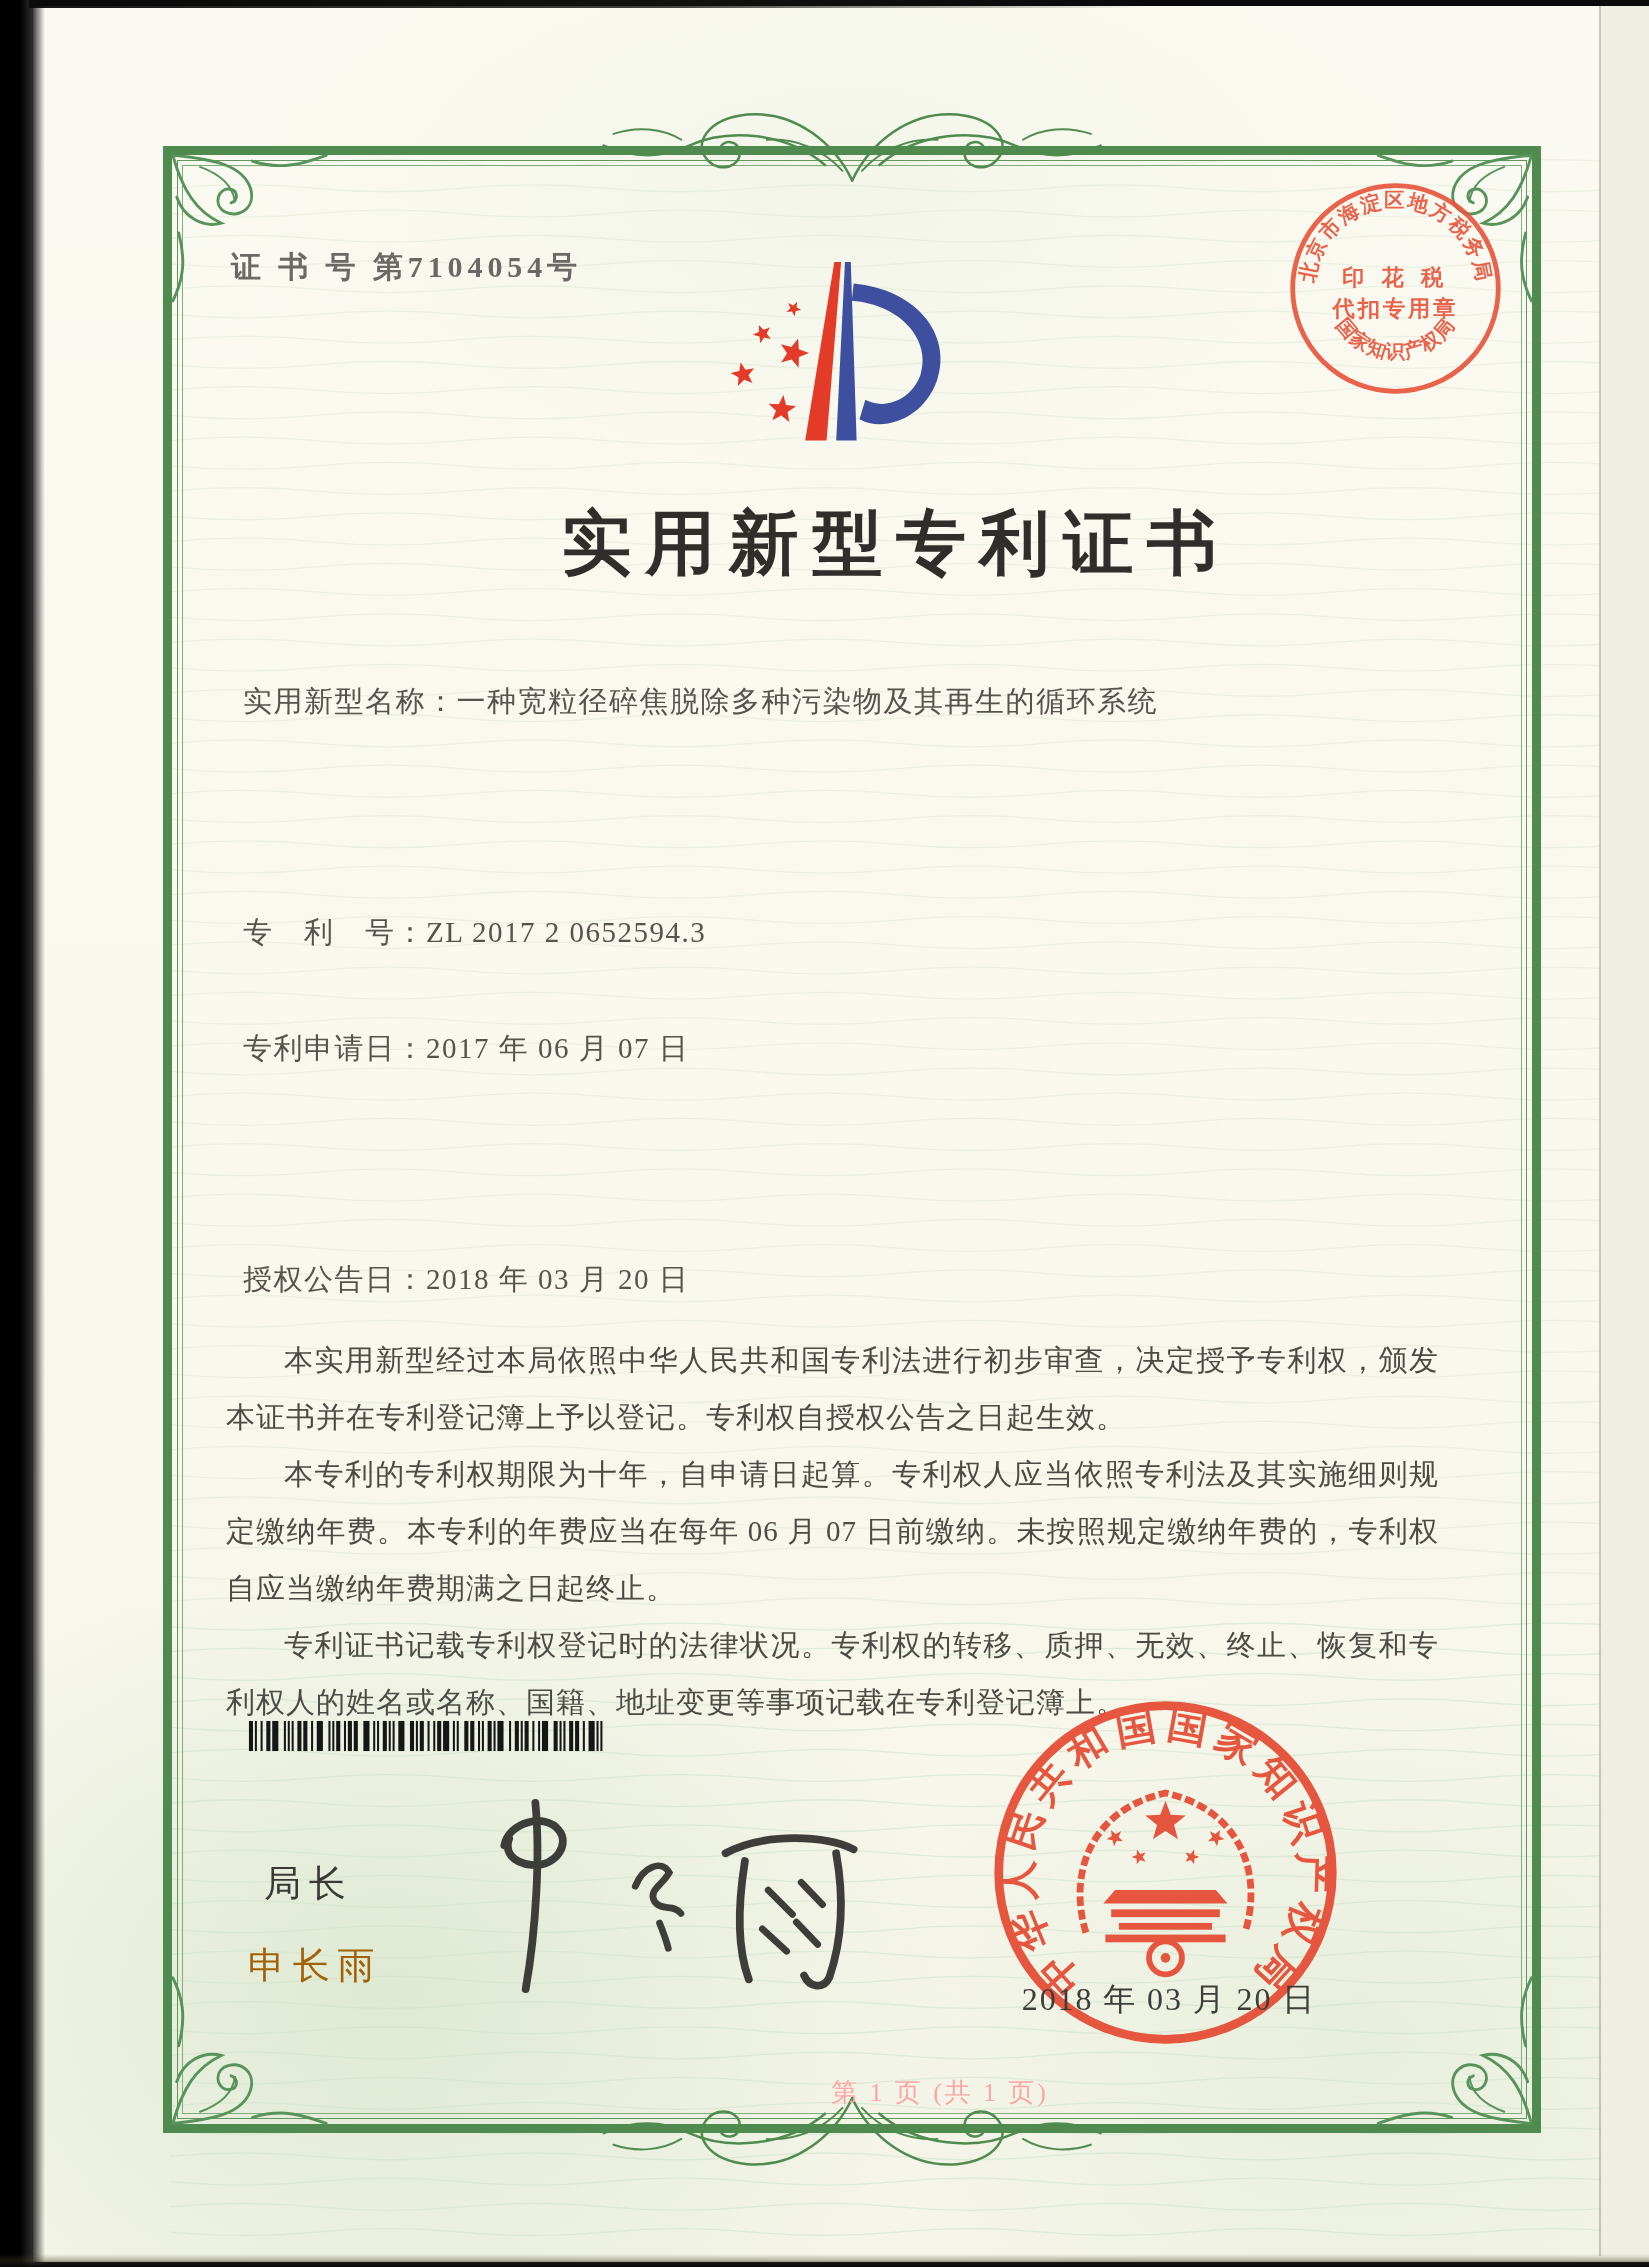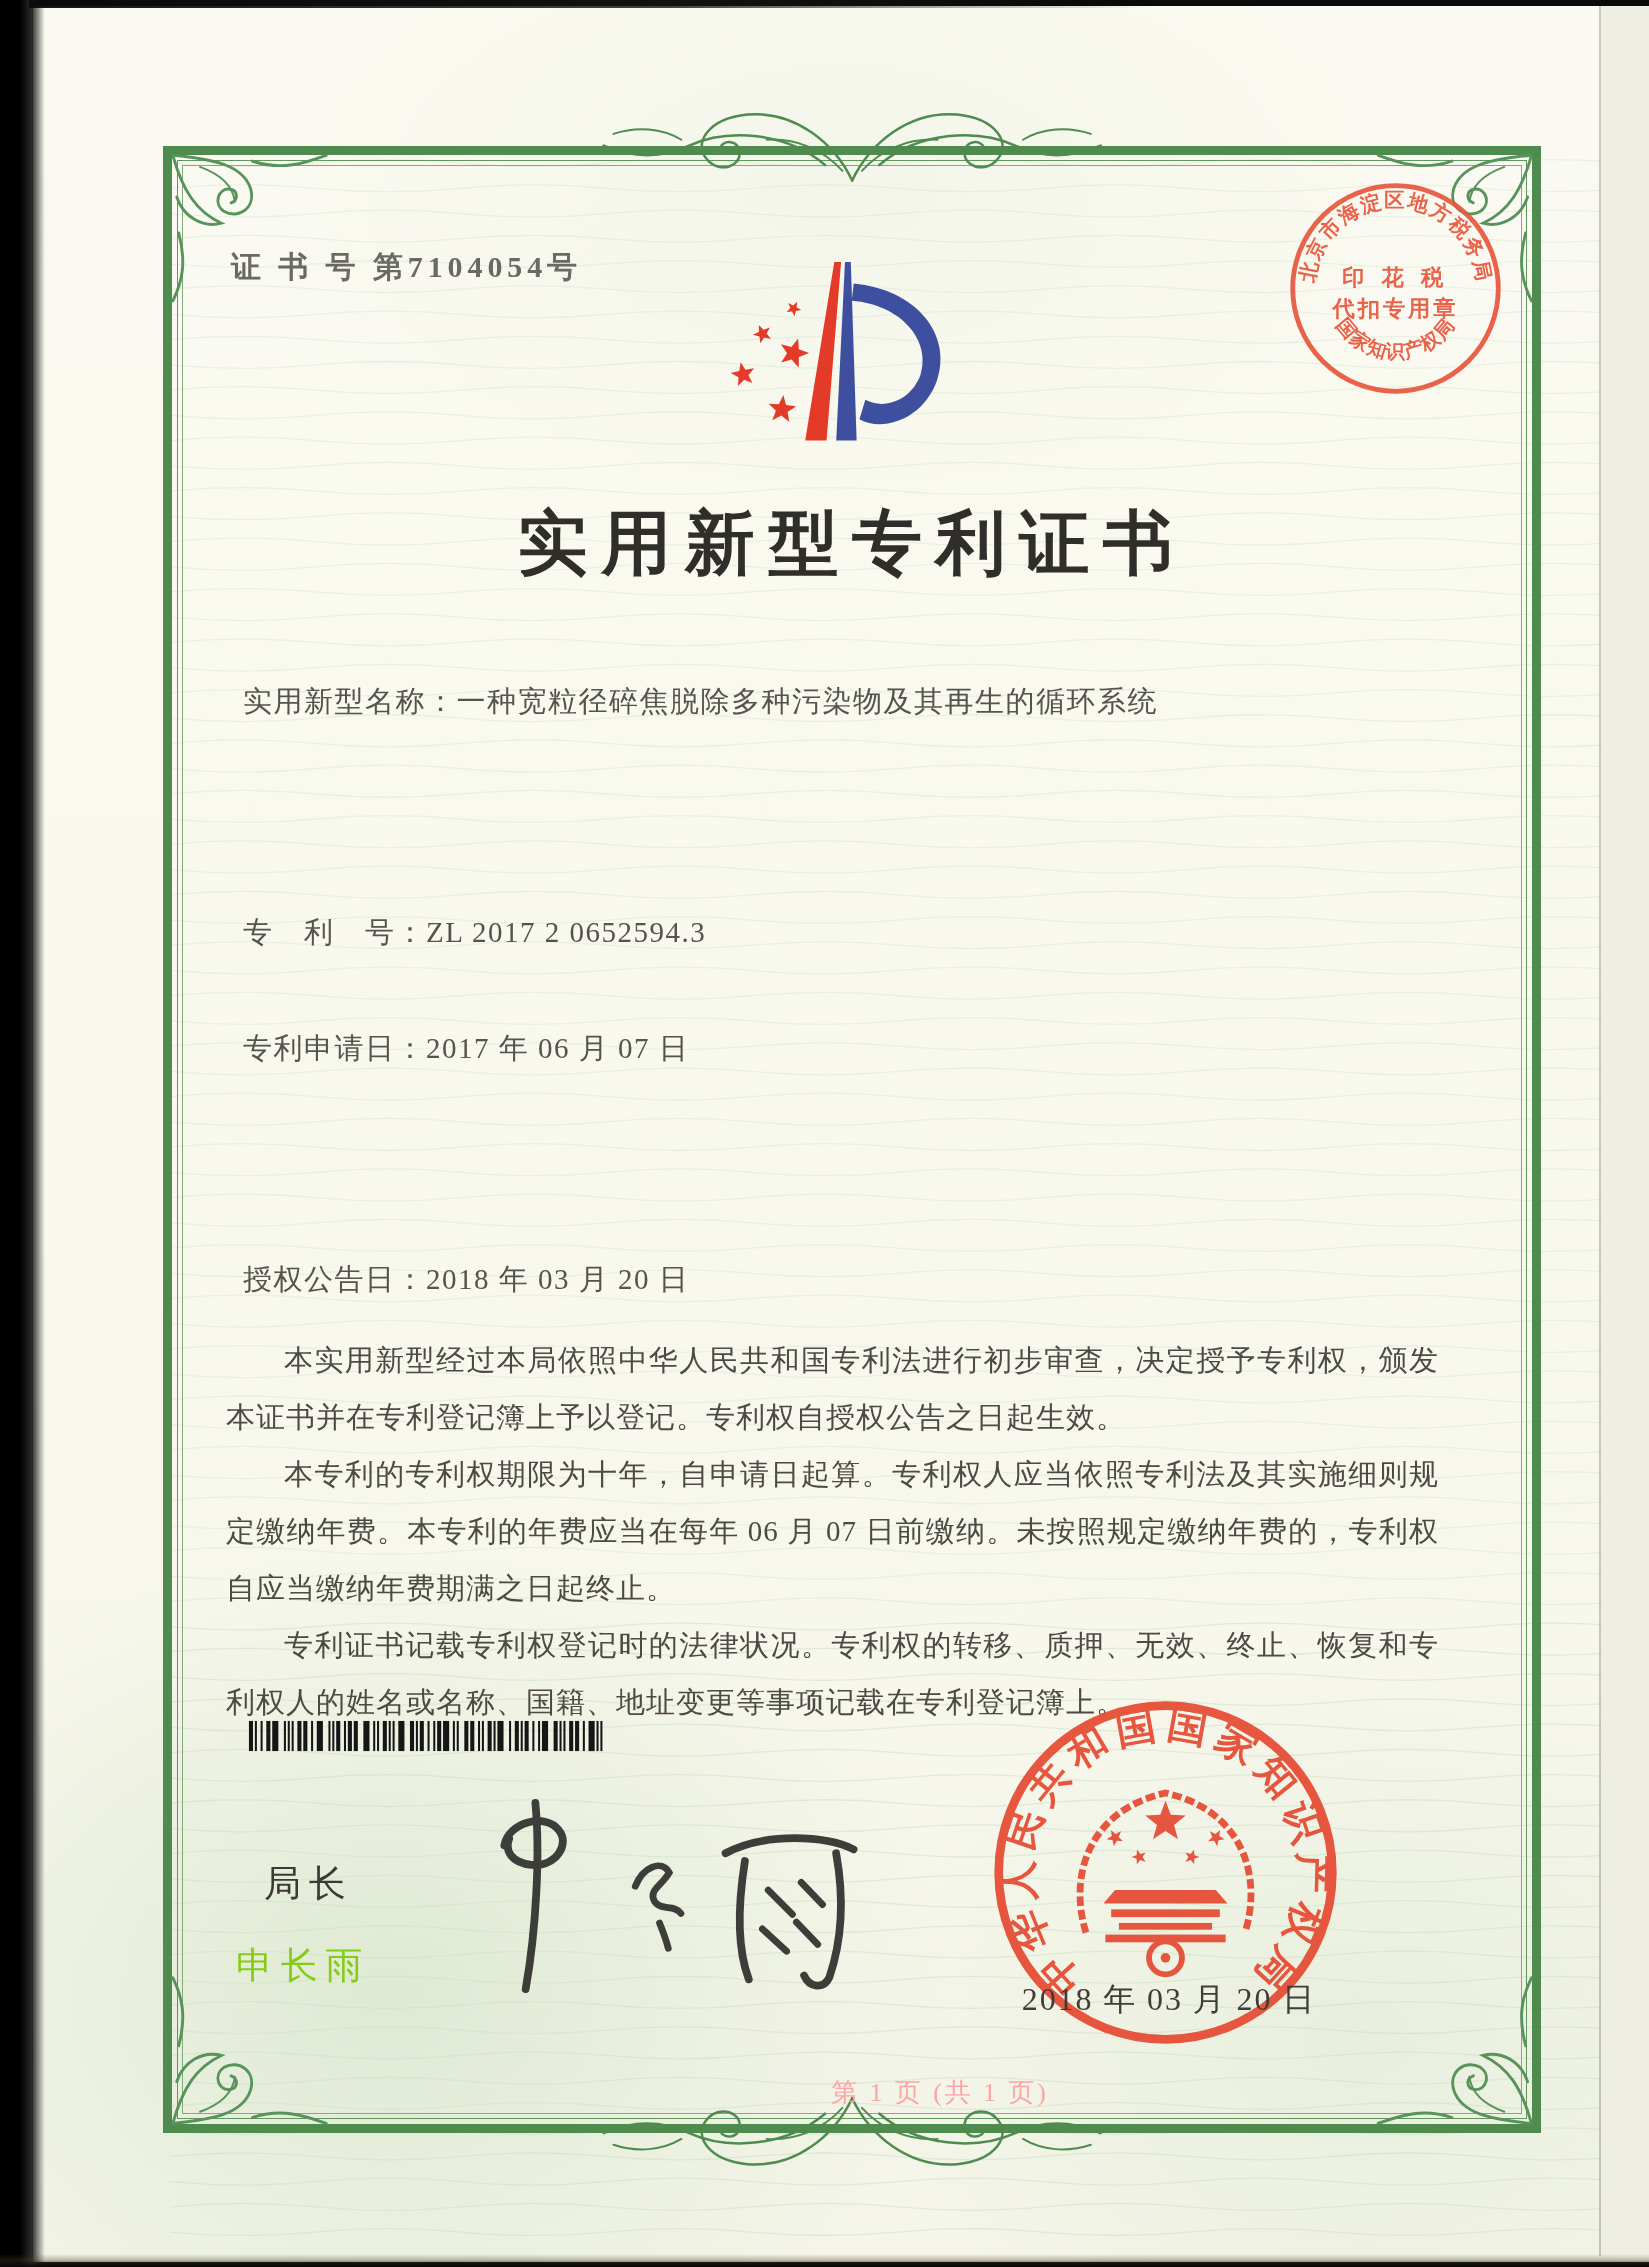--- a/index.html
+++ b/index.html
@@ -22,29 +22,29 @@
   .waves{position:absolute;left:0;top:0;z-index:2;pointer-events:none;}
   .frame-outer{position:absolute;left:163px;top:146px;width:1378px;height:1987px;
         border:9.7px solid #4f8b4e;box-sizing:border-box;z-index:3;}
   .frame-mid{position:absolute;inset:4.9px;border:1.9px solid #5f975d;}
   .frame-in{position:absolute;inset:3.9px;border:1px solid #7fae7a;}
   .orn{position:absolute;left:0;top:0;z-index:4;pointer-events:none;}
   .cert-no{position:absolute;left:231px;top:247px;font-size:30px;letter-spacing:4.9px;color:#6b6965;z-index:6;font-weight:bold;}
   .logo{position:absolute;left:708px;top:233px;z-index:6;}
   .tax-stamp{position:absolute;left:1283px;top:176px;z-index:7;opacity:.92;}
   .doc-title{position:absolute;left:163px;top:497px;width:1378px;text-align:center;
-        font-size:70px;font-weight:700;letter-spacing:13.6px;color:#2f2e2a;z-index:6;}
+        font-size:70px;font-weight:700;letter-spacing:13.6px;color:#2f2e2a;z-index:6;padding-left:44px;}
   .field-row{position:absolute;left:243px;width:1232px;white-space:nowrap;
         font-size:29px;color:#55534d;letter-spacing:1.5px;z-index:6;}
   .paras{position:absolute;left:226px;top:1332px;width:1213px;font-size:29px;line-height:57px;
         color:#4c4a45;text-align:justify;letter-spacing:1px;z-index:6;}
   .paras p{margin:0;text-indent:2em;}
   .barcode{position:absolute;left:247px;top:1720px;z-index:6;}
   .director-title{position:absolute;left:248px;top:1859px;font-size:37px;letter-spacing:7.8px;color:#3b3936;z-index:6;margin-left:16px;}
-  .director-name{position:absolute;left:236px;top:1941px;font-size:37px;letter-spacing:7.8px;color:#84cc16;z-index:6;}
+  .director-name{position:absolute;left:248px;top:1941px;font-size:37px;letter-spacing:7.8px;color:#a16207;z-index:6;}
   .signature{position:absolute;left:417px;top:1793px;z-index:7;}
   .seal{position:absolute;left:989px;top:1696px;z-index:6;opacity:.93;}
   .issue-date{position:absolute;left:1009px;top:1978px;width:320px;text-align:center;
         font-size:32px;letter-spacing:1.9px;color:#3f3d39;z-index:8;}
   .page-footer{position:absolute;left:163px;top:2075px;width:1554px;text-align:center;
         font-size:26px;letter-spacing:2.9px;color:#fca5a5;z-index:6;}
 </style>
 </head>
 <body>
 

